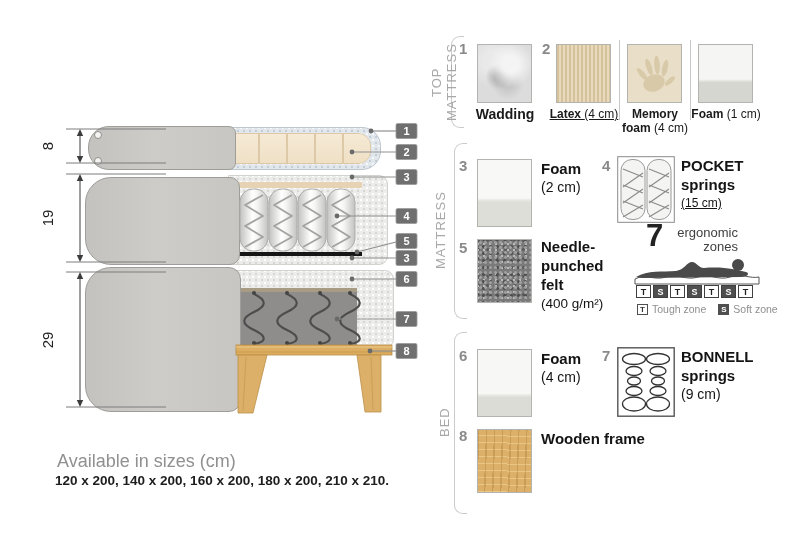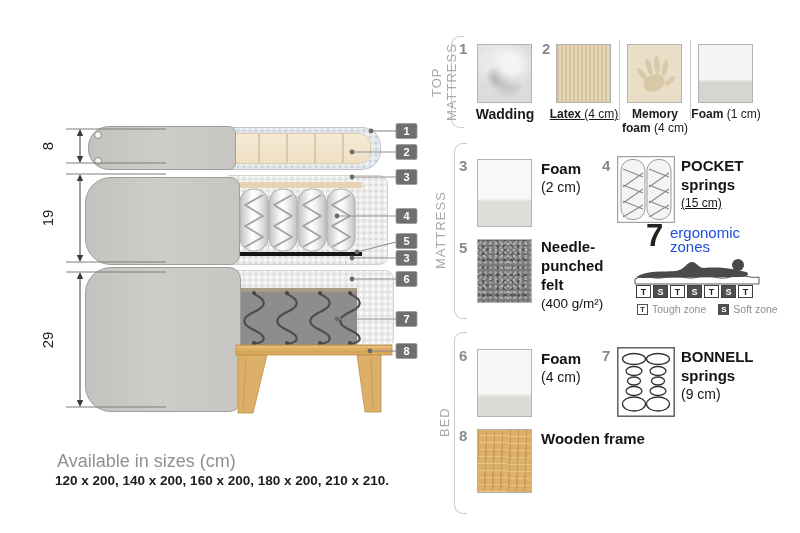--- a/index.html
+++ b/index.html
@@ -81,21 +81,21 @@
   .sep{position:absolute;width:1px;background:#c9c9c9;}
   .cap{position:absolute;text-align:center;font-size:12px;color:#1a1a1a;line-height:14px;}
   .side-lbl{position:absolute;font-size:15px;line-height:19px;color:#141414;}
   .b{font-weight:bold;}
   .blk{display:block;}
   .r{font-weight:normal;}
   .caption-lg{font-size:14px;font-weight:bold;}
 
   
   .big7{position:absolute;font-size:31px;font-weight:bold;color:#222;}
-  .ergo-lbl{position:absolute;font-size:15px;color:#1d4ed8;line-height:14px;text-align:left;}
+  .ergo-lbl{position:absolute;font-size:13px;color:#404040;line-height:14px;text-align:right;}
   .zone-row{position:absolute;display:flex;gap:2px;}
   .zbox{width:15px;height:13px;border:1.5px solid #3f3f3f;box-sizing:border-box;
     font-size:9px;font-weight:bold;display:flex;align-items:center;justify-content:center;}
   .zbox.t{background:#ffffff;color:#222;}
   .zbox.s{background:#4f4f4f;color:#fff;}
   .zkey-row{position:absolute;display:flex;align-items:center;gap:4px;font-size:10.5px;color:#8f8f8f;}
   .zkey{width:11px;height:11px;border:1.2px solid #4f4f4f;box-sizing:border-box;font-size:8px;font-weight:bold;
     display:flex;align-items:center;justify-content:center;}
   .zkey.t{background:#fff;color:#333;}
   .zkey.s{background:#4f4f4f;color:#fff;margin-left:8px;}

